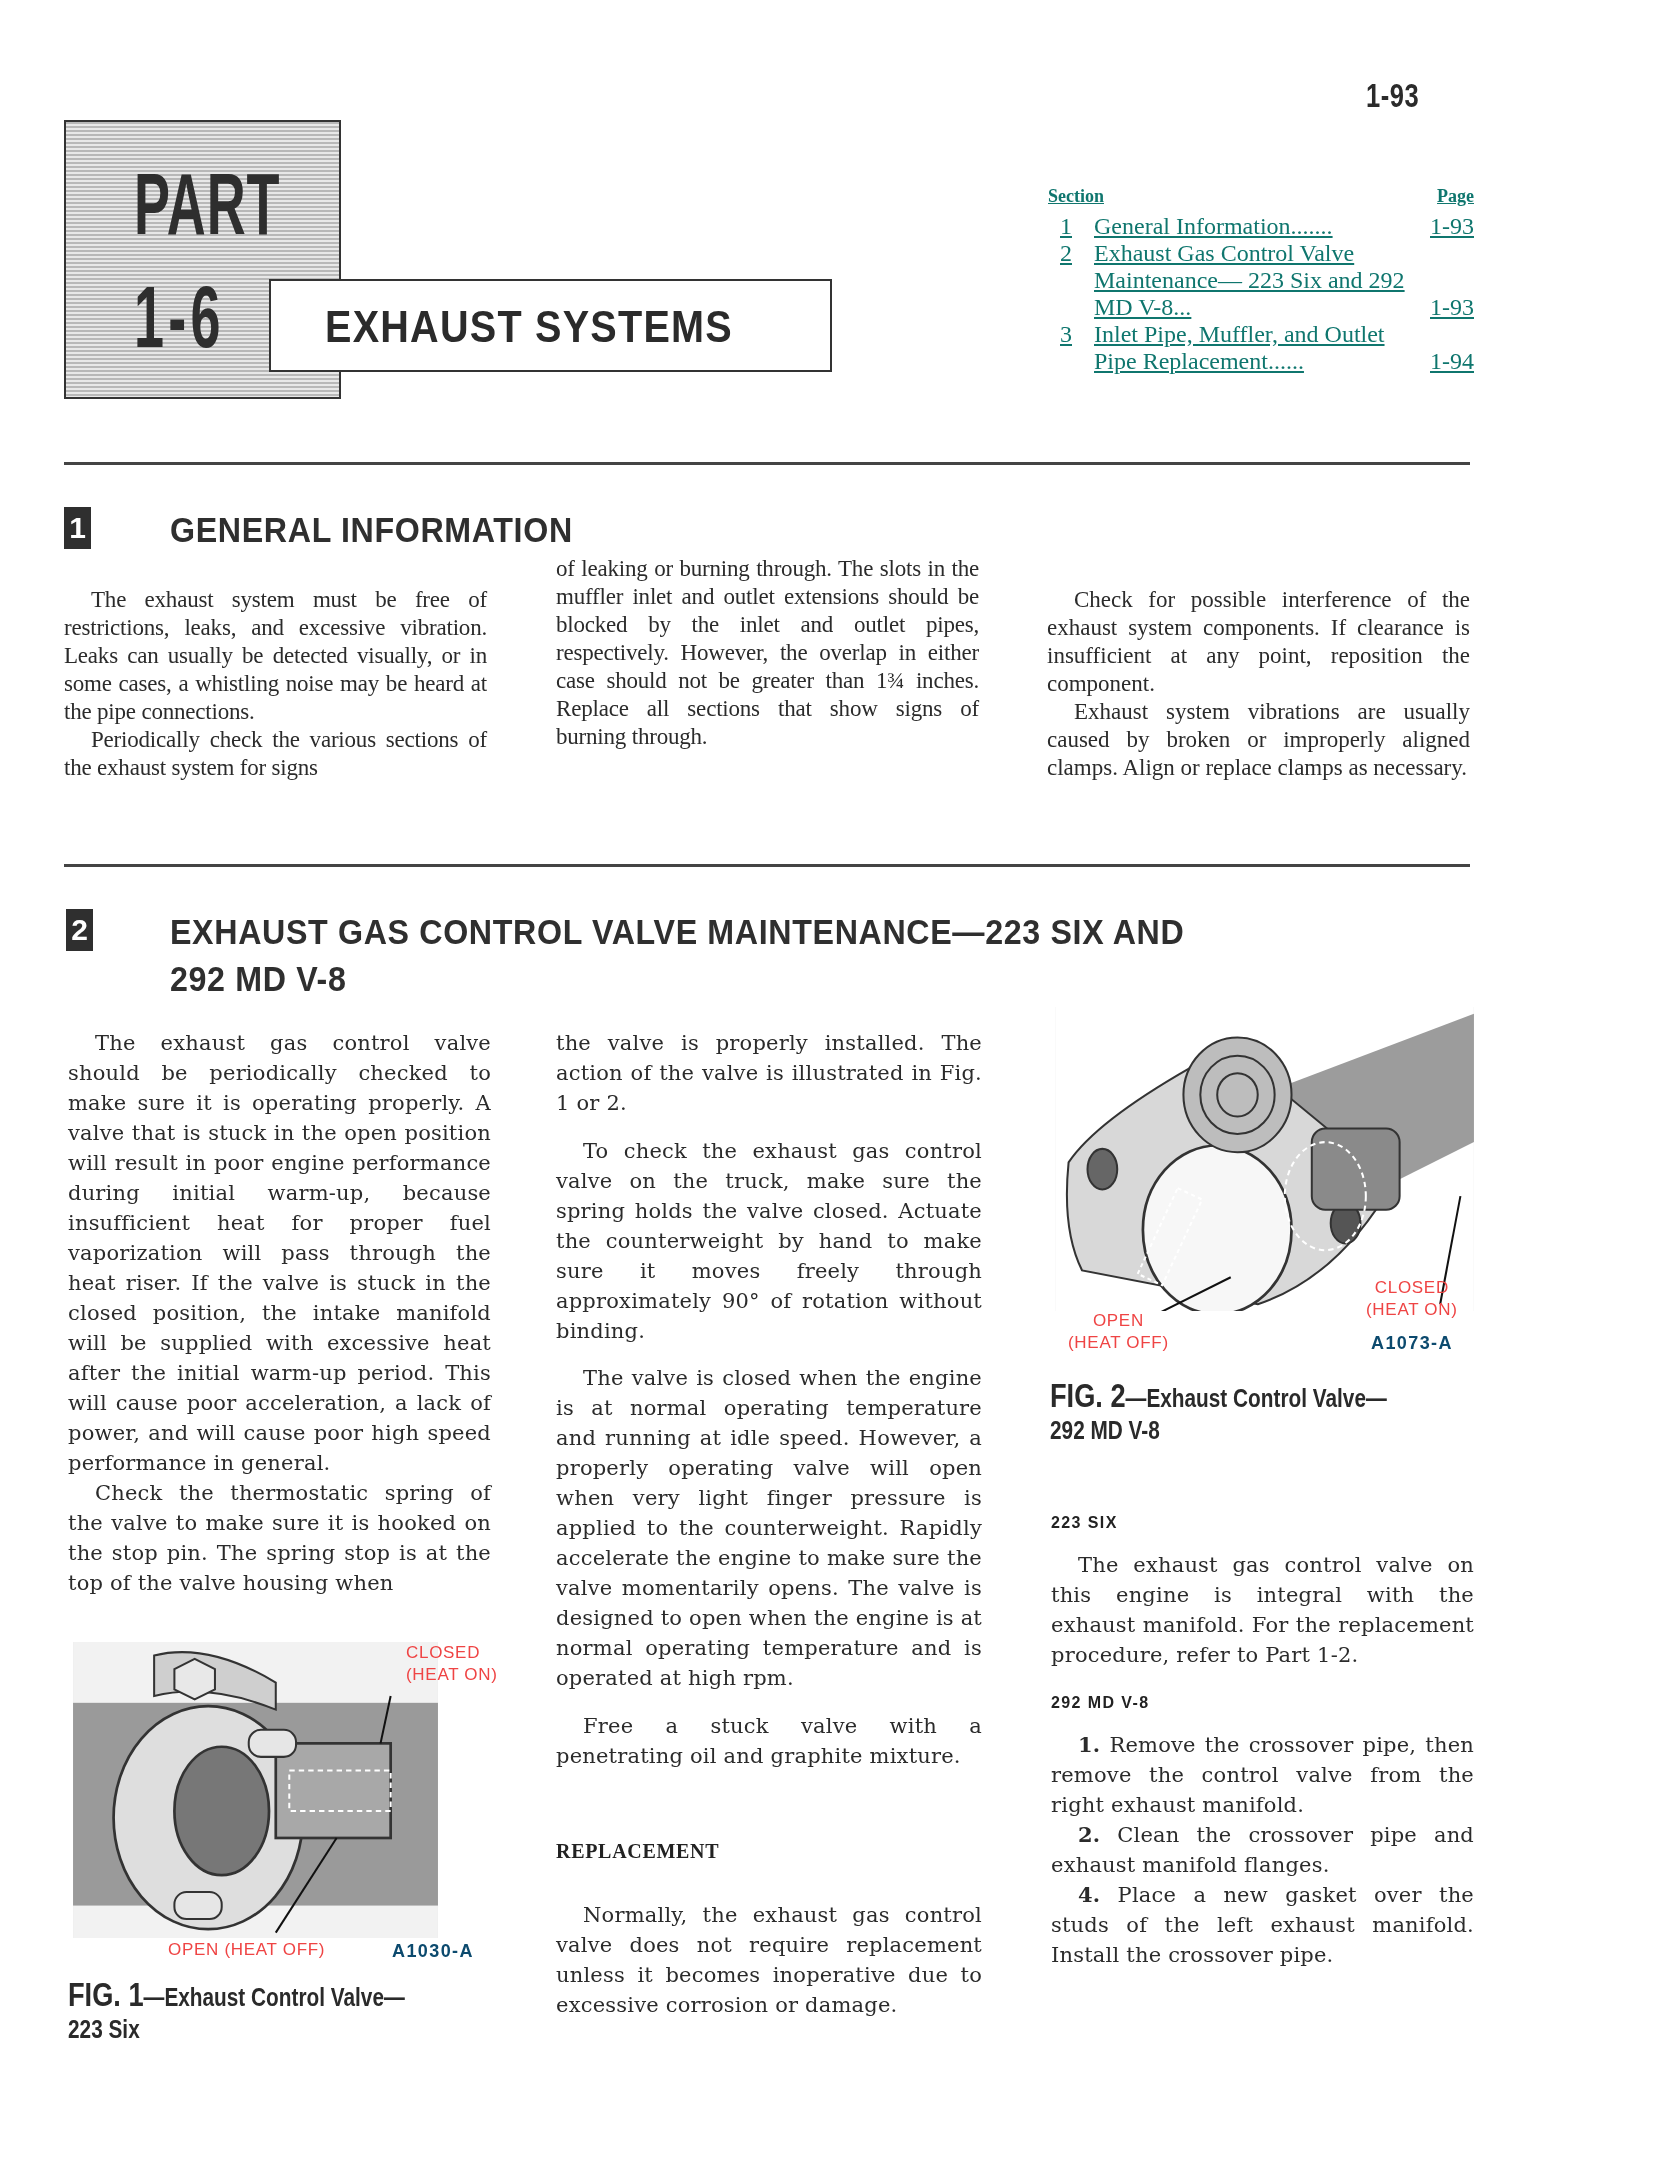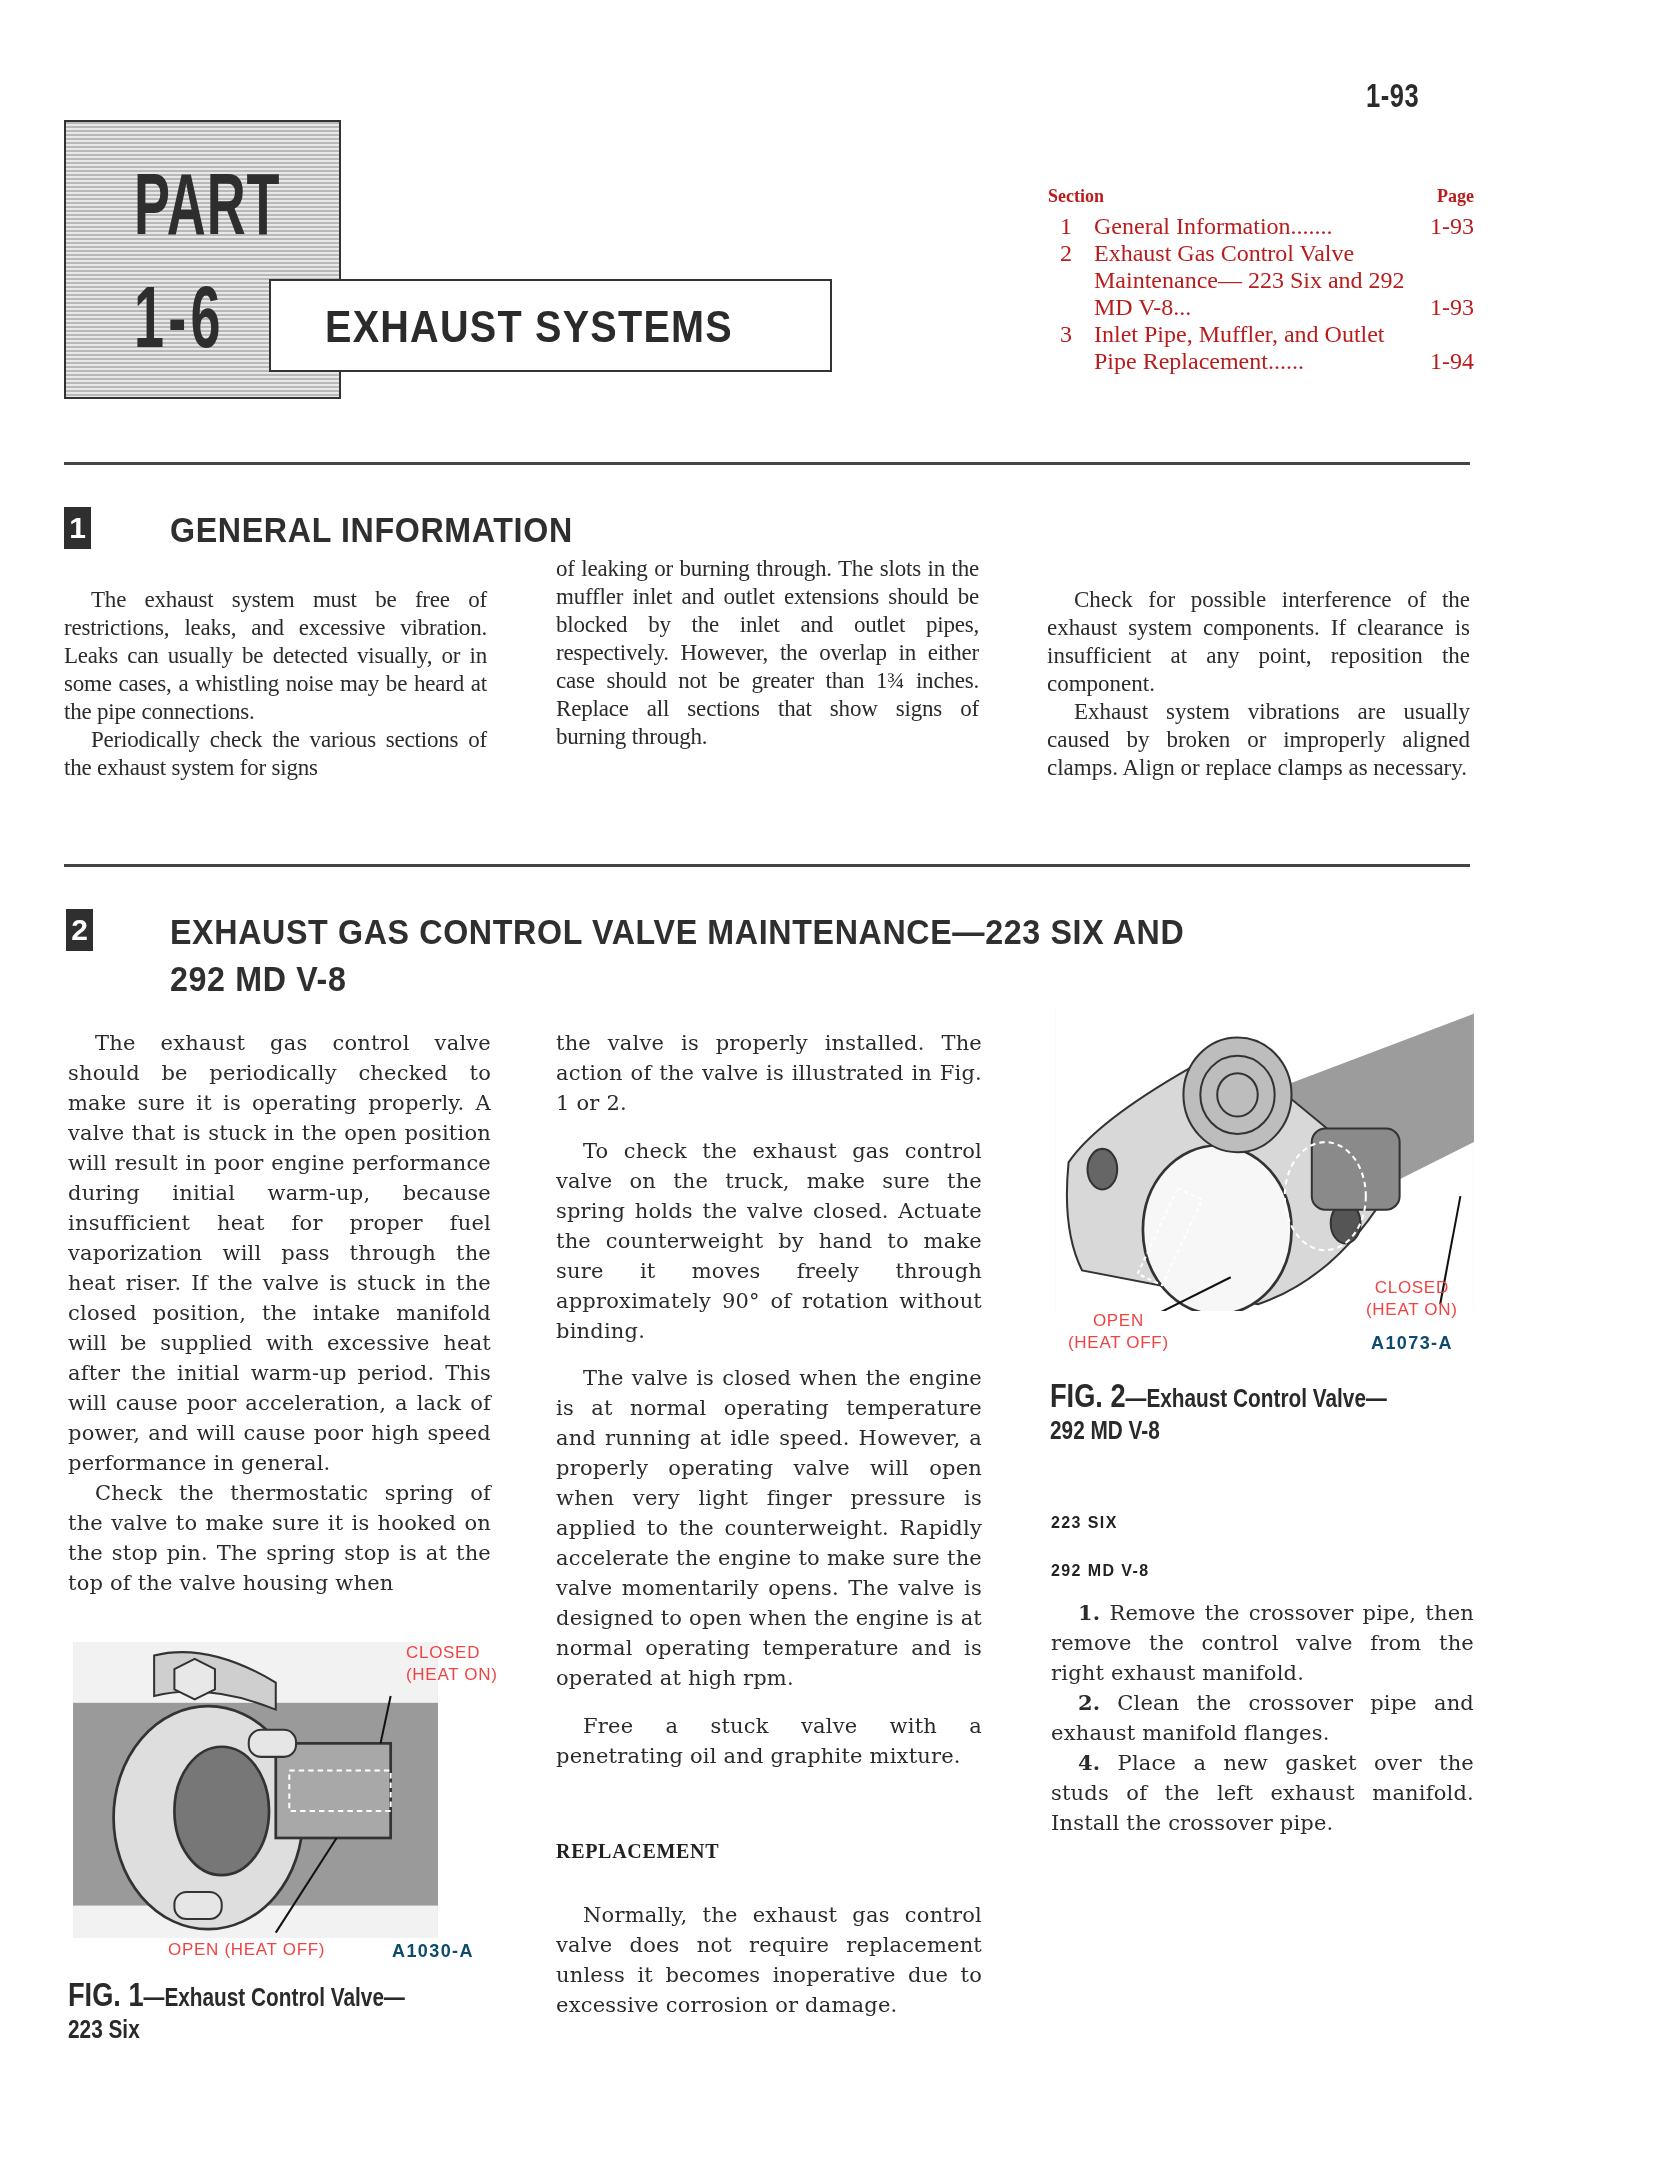--- a/index.html
+++ b/index.html
@@ -8,21 +8,21 @@
 
   
   .page-number { left: 1366px; top: 76px; font-family: "Liberation Sans", sans-serif; font-weight: bold; font-size: 34px; letter-spacing: 0.7px; transform: scaleX(0.75); transform-origin: left top; color: #2b2b2b; }
   .part-block { left: 64px; top: 120px; width: 277px; height: 279px; border: 2.7px solid #333; box-sizing: border-box;
     background: repeating-linear-gradient(to bottom, #b8b8b8 0px, #b8b8b8 2px, #e8e8e8 2px, #e8e8e8 4px); }
   .part-label { left: 134px; top: 154px; font-family: "Liberation Sans", sans-serif; font-weight: bold; font-size: 87px; color: #2e2e2e; transform: scaleX(0.62); transform-origin: left top; letter-spacing: 1.4px; }
   .part-num { left: 134px; top: 267px; font-family: "Liberation Sans", sans-serif; font-weight: bold; font-size: 87px; color: #2e2e2e; transform: scaleX(0.62); transform-origin: left top; letter-spacing: 6.8px; }
   .title-box { left: 269px; top: 279px; width: 563px; height: 93px; border: 2.7px solid #333; background: #fff; box-sizing: border-box; }
   .title-text { left: 325px; top: 301px; font-family: "Liberation Sans", sans-serif; font-weight: bold; font-size: 45px; letter-spacing: 1.4px; color: #2b2b2b; transform: scaleX(0.88); transform-origin: left top; }
 
-  .toc { left: 1048px; top: 183px; width: 426px; font-size: 24px; line-height: 27px; color: #b91c1c; }
+  .toc { left: 1048px; top: 183px; width: 426px; font-size: 24px; line-height: 27px; color: #0f766e; text-decoration: underline; }
   .toc-head { display: flex; justify-content: space-between; font-weight: bold; font-size: 18px; margin-bottom: 2.7px; }
   .toc-row { display: flex; }
   .toc-num { width: 46px; padding-left: 12px; box-sizing: border-box; }
   .toc-title { flex: 1; }
   .toc-page { width: 54px; text-align: right; align-self: flex-end; }
 
   .rule { left: 64px; width: 1406px; height: 3.4px; background: #444; }
 
   
   .sec-badge { width: 27px; height: 42px; background: #2f2f2f; color: #fff; font-family: "Liberation Sans", sans-serif; font-weight: bold; font-size: 30px; line-height: 42px; text-align: center; }
@@ -176,18 +176,19 @@
   <div>(HEAT ON)</div>
 </div>
 <div class="abs fig-code" style="left:1371px; top:1333px;">A1073-A</div>
 <div class="abs fig-caption" style="left:1050px; top:1379px;">
   <span class="fignum">FIG. 2</span><span>—Exhaust Control Valve—</span>
   <div>292 MD V-8</div>
 </div>
 
 <div class="abs col col-wide col3-sec2">
   <div class="small-subhead" style="margin-bottom:12px;">223 SIX</div>
+  <p>The exhaust gas control valve on this engine is integral with the exhaust manifold. For the replacement procedure, refer to Part 1-2.</p>
   <div class="small-subhead" style="margin-top:17.6px; margin-bottom:12px;">292 MD V-8</div>
   <p><b>1.</b> <span>Remove the crossover pipe, then remove the control valve from the right exhaust manifold.</span></p>
   <p><b>2.</b> <span>Clean the crossover pipe and exhaust manifold flanges.</span></p>
   <p><b>4.</b> <span>Place a new gasket over the studs of the left exhaust manifold. Install the crossover pipe.</span></p>
 </div>
 
 
 </body></html>

